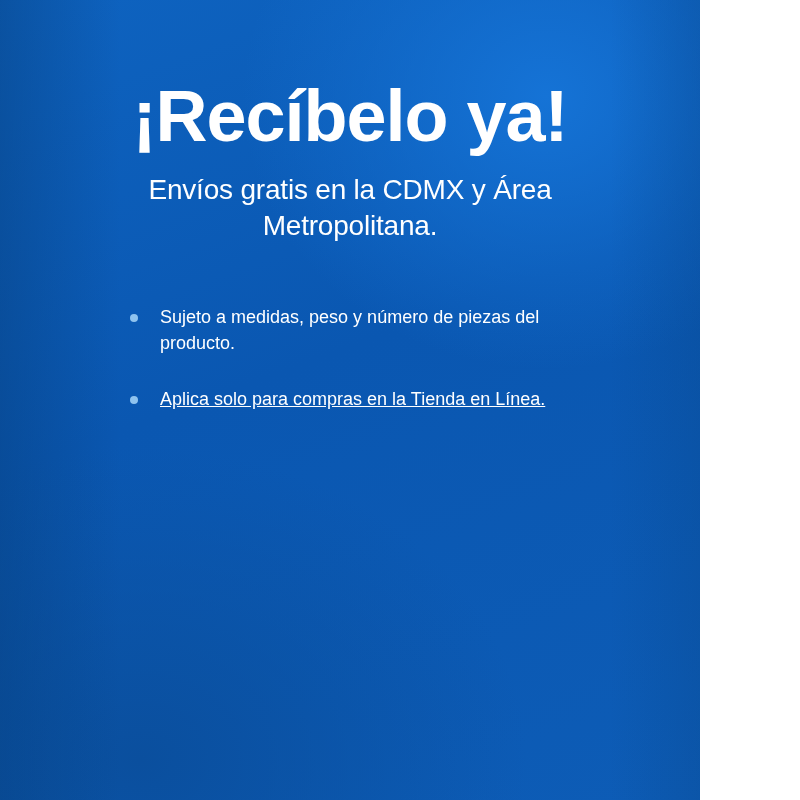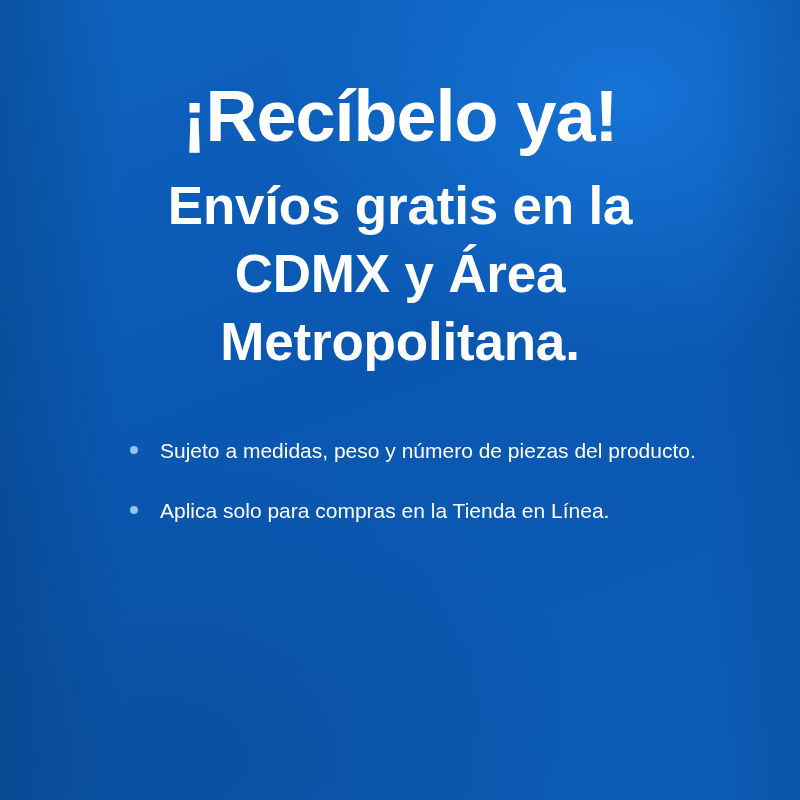--- a/index.html
+++ b/index.html
@@ -9,21 +9,21 @@
   body {
     width: 800px;
     height: 800px;
     background: #ffffff;
     font-family: "Liberation Sans", sans-serif;
     overflow: hidden;
   }
 
   .banner {
     position: relative;
-    width: 800px;
+    width: 700px;
     height: 800px;
     box-sizing: border-box;
     background: #0a5cb8;
     background-image:
       radial-gradient(ellipse 70% 55% at 78% 12%, #1573d6 0%, rgba(21,115,214,0) 62%),
       radial-gradient(ellipse 85% 60% at 20% 95%, #0a4f9e 0%, rgba(10,79,158,0) 65%),
       linear-gradient(160deg, #0e63c0 0%, #0a57b1 45%, #0d5cb6 100%);
     overflow: hidden;
   }
 
@@ -57,46 +57,47 @@
     font-size: 72px;
     line-height: 1.06;
     font-weight: bold;
     letter-spacing: -1px;
     margin: 0 0 18px 0;
     white-space: nowrap;
   }
 
   .subhead {
     color: #ffffff;
-    font-size: 53px;
+    font-size: 28px;
     line-height: 1.28;
-    font-weight: bold;
+    font-weight: normal;
     margin: 0 auto;
     max-width: 600px;
     letter-spacing: -0.2px;
   }
 
   .bullets {
     margin: 60px 0 0 0;
     padding: 0 46px 0 72px;
     list-style: none;
     text-align: left;
   }
 
   .bullet {
     position: relative;
     color: #ffffff;
-    font-size: 21px;
+    font-size: 18px;
     line-height: 1.45;
     margin-bottom: 30px;
     padding-left: 30px;
     max-width: 560px;
   }
   .bullet:last-child {
     margin-bottom: 16px;
+    text-decoration: underline;
   }
 
   .bullet-dot {
     position: absolute;
     left: 0;
     top: 10px;
     width: 8px;
     height: 8px;
     border-radius: 50%;
     background: #8fc3ef;

